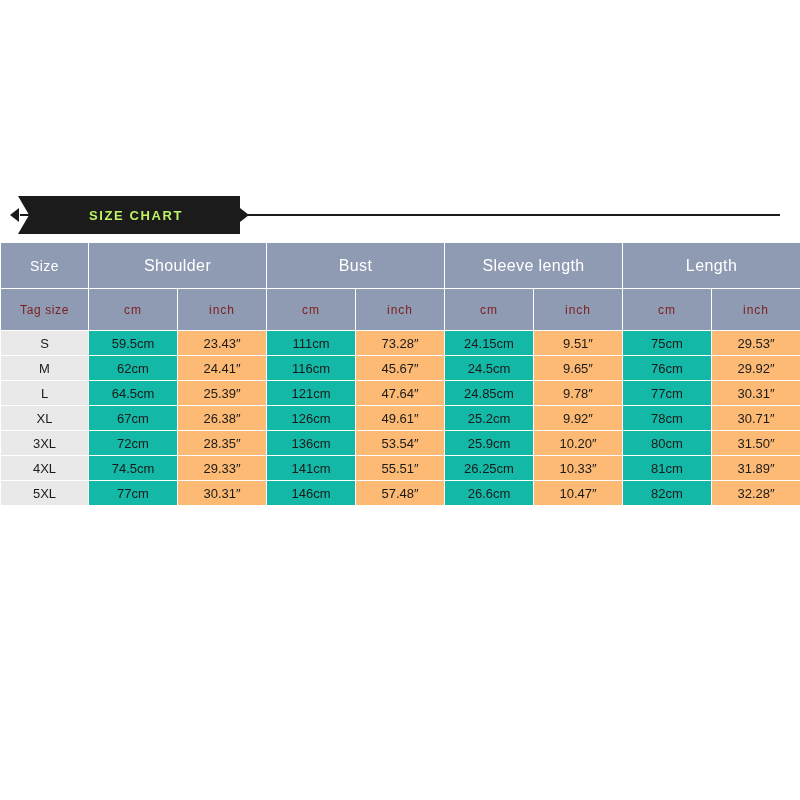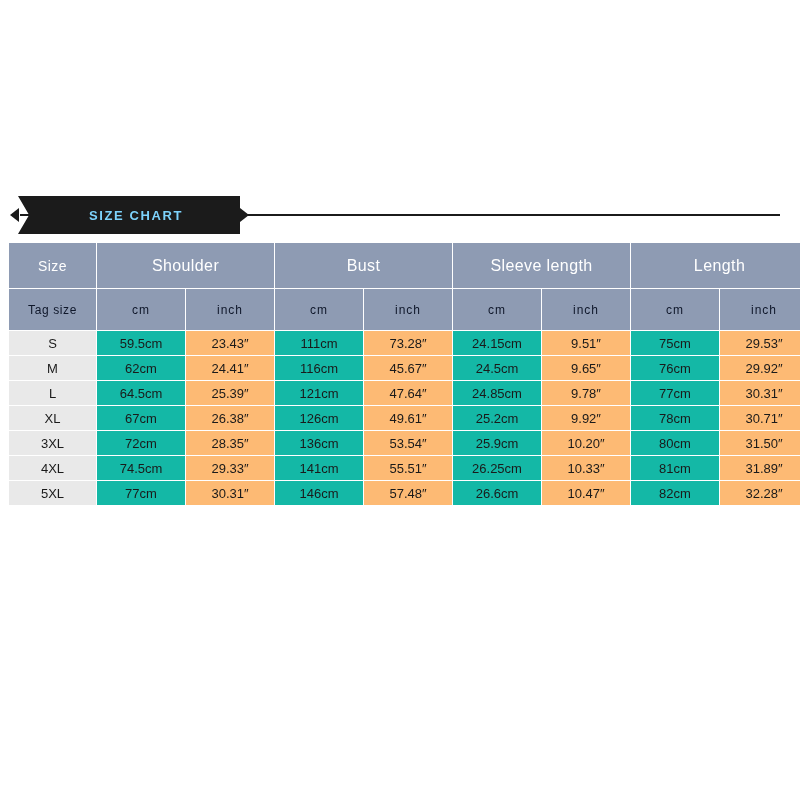--- a/index.html
+++ b/index.html
@@ -21,21 +21,21 @@
     position: absolute;
     left: 20px; right: 20px; top: 18px;
     height: 2px;
     background: #1b1b1b;
   }
   .banner-ribbon {
     position: absolute;
     left: 18px; top: 0px;
     width: 222px; height: 38px;
     background: #1b1b1b;
-    color: #7dd3fc;
+    color: #bef264;
     display: flex;
     align-items: center;
     justify-content: center;
     clip-path: polygon(0 0, 100% 0, 100% 100%, 0 100%, 5% 50%);
   }
   .banner-ribbon .txt {
     font-size: 13px;
     letter-spacing: 1.6px;
     font-weight: bold;
     padding-left: 14px;
@@ -52,21 +52,21 @@
     border-right: 9px solid #1b1b1b;
   }
   .notch.right {
     left: 240px;
     border-left: 9px solid #1b1b1b;
   }
 
   
   .table-wrap {
     position: absolute;
-    left: 8px; top: 242px;
+    left: 0; top: 242px;
     width: 715px;
   }
   table.size-chart {
     border-collapse: collapse;
     width: 800px;
     table-layout: fixed;
   }
   table.size-chart td, table.size-chart th {
     border: 1px solid #ffffff;
     text-align: center;
@@ -81,21 +81,21 @@
     font-size: 16px;
     font-weight: bold;
     letter-spacing: 0.4px;
   }
   .hdr1 th.size-cell {
     font-size: 14px;
   }
   
   .hdr2 th {
     background: #8e9bb3;
-    color: #0f172a;
+    color: #7f1d1d;
     height: 42px;
     font-size: 12px;
     letter-spacing: 1px;
     margin-left: 16px;
   }
   .hdr2 th.tag-cell {
     font-size: 12px;
     letter-spacing: 0.6px;
   }
 

